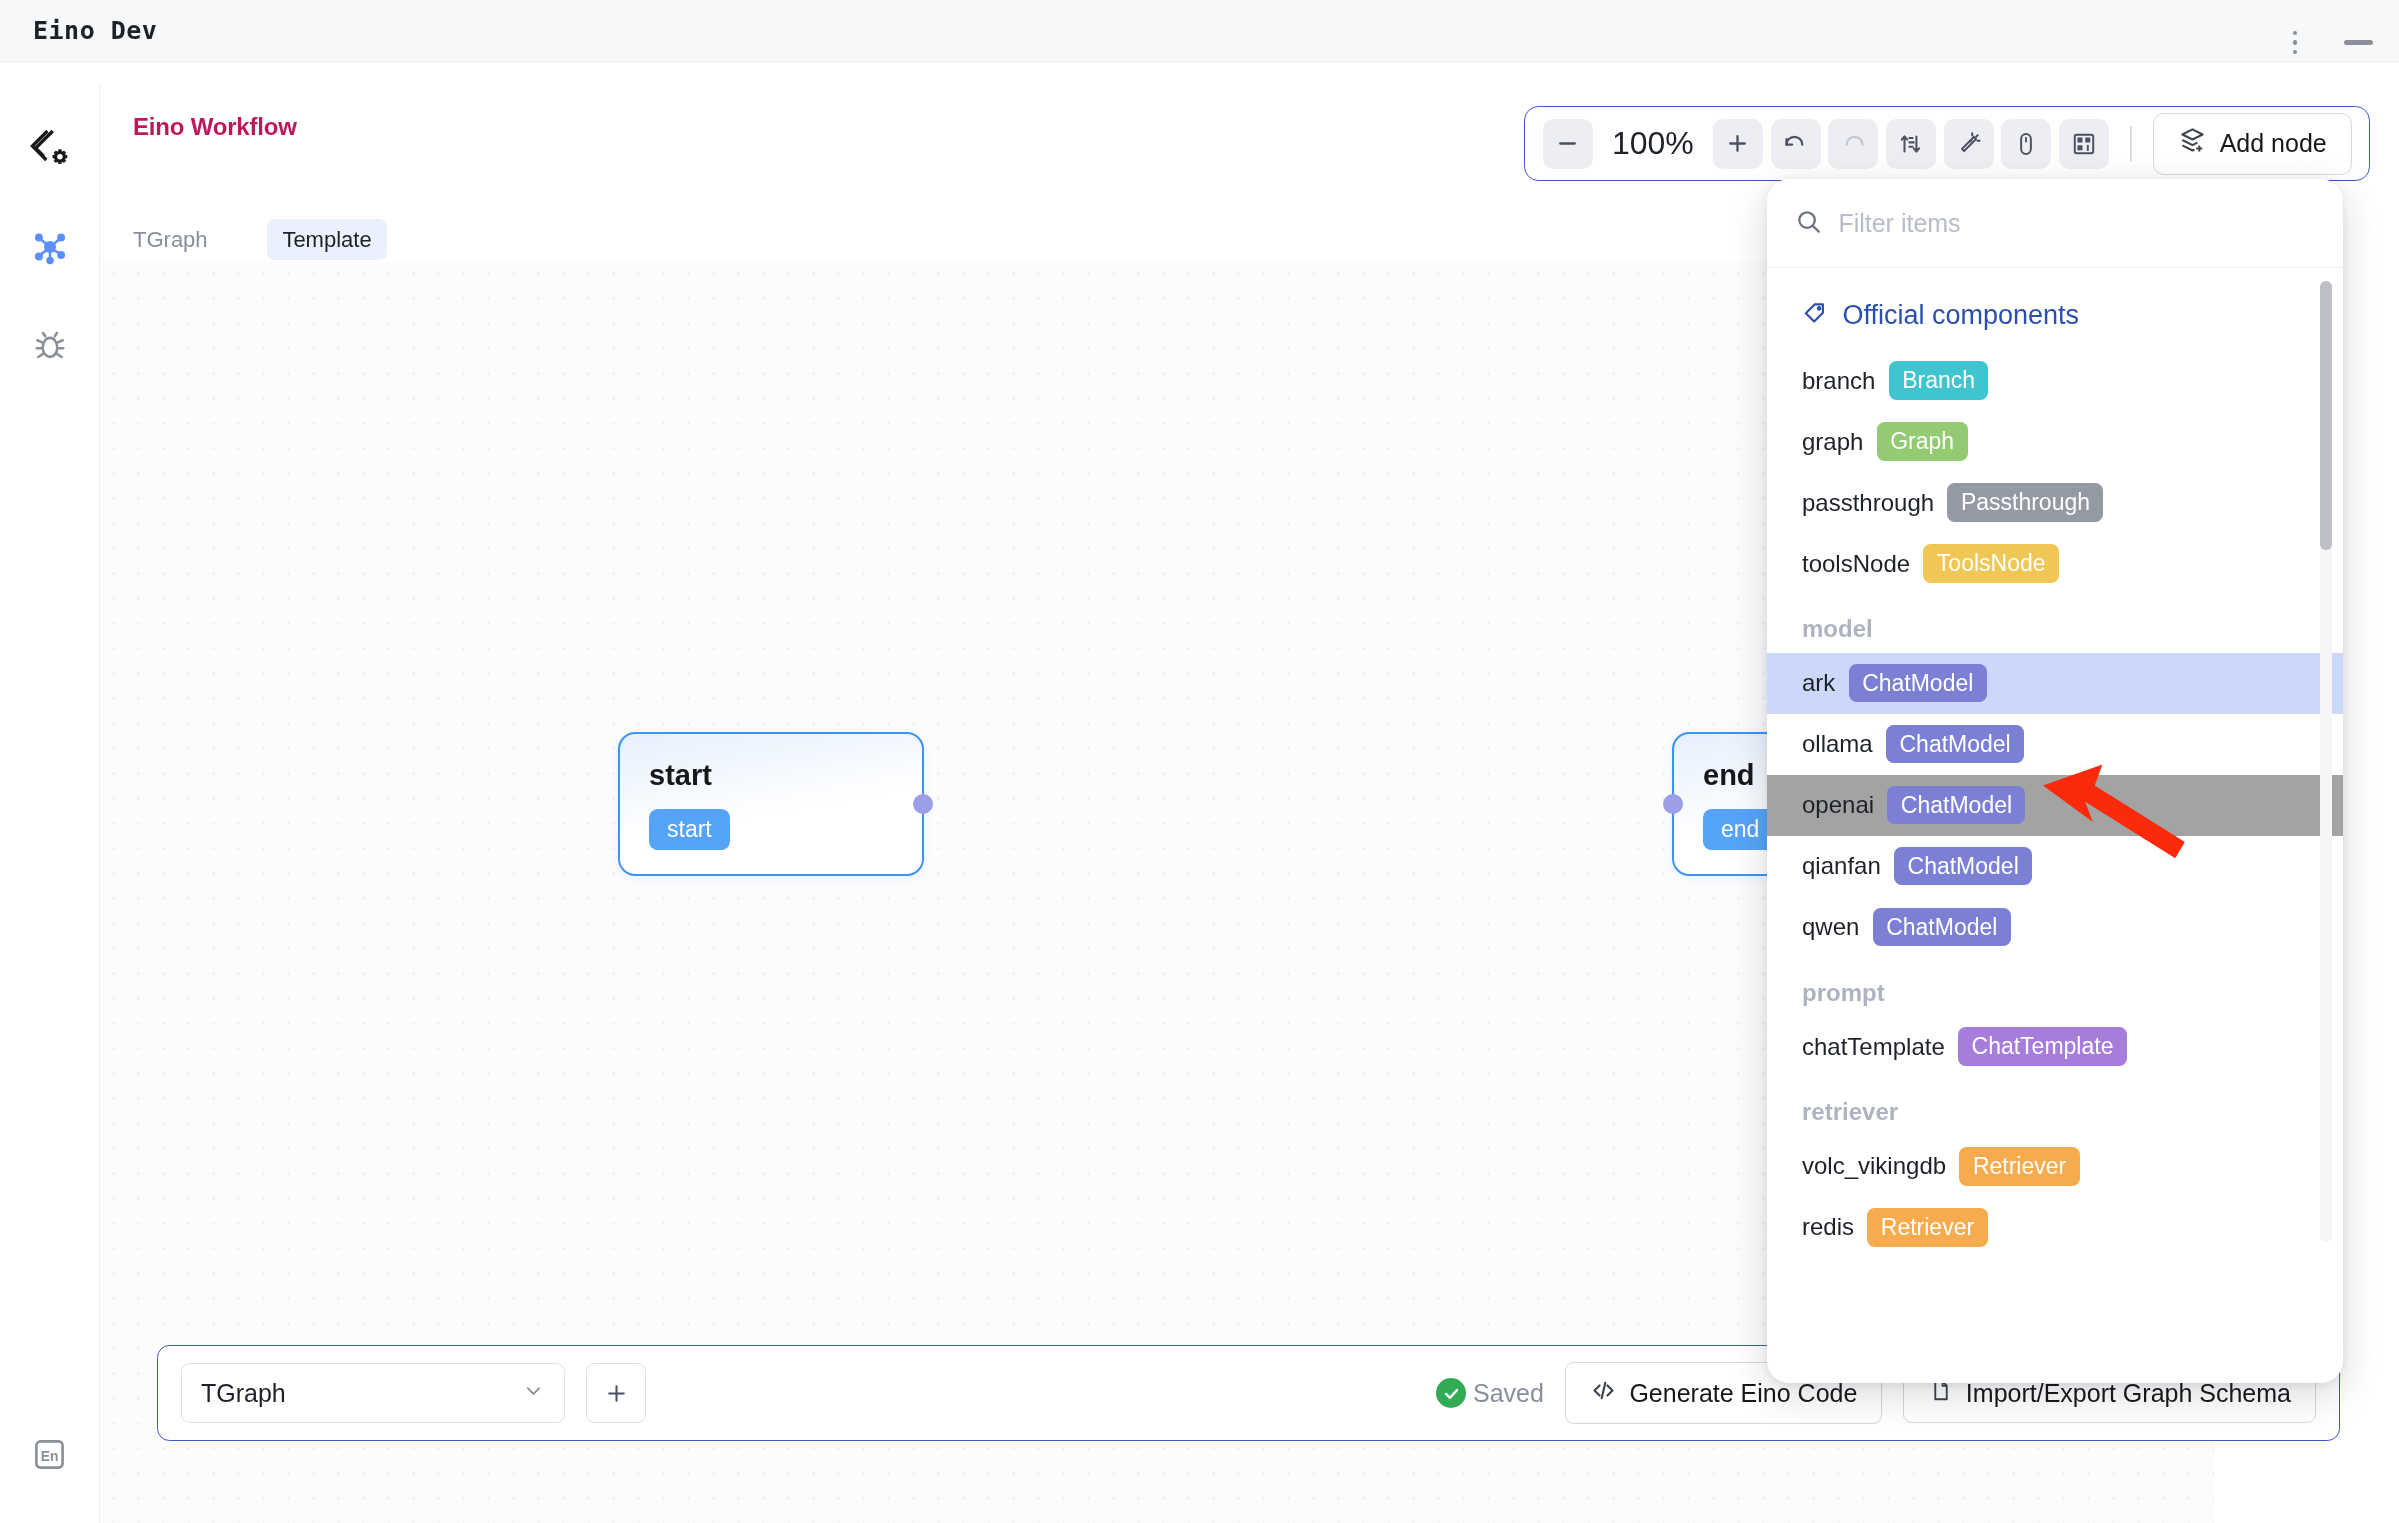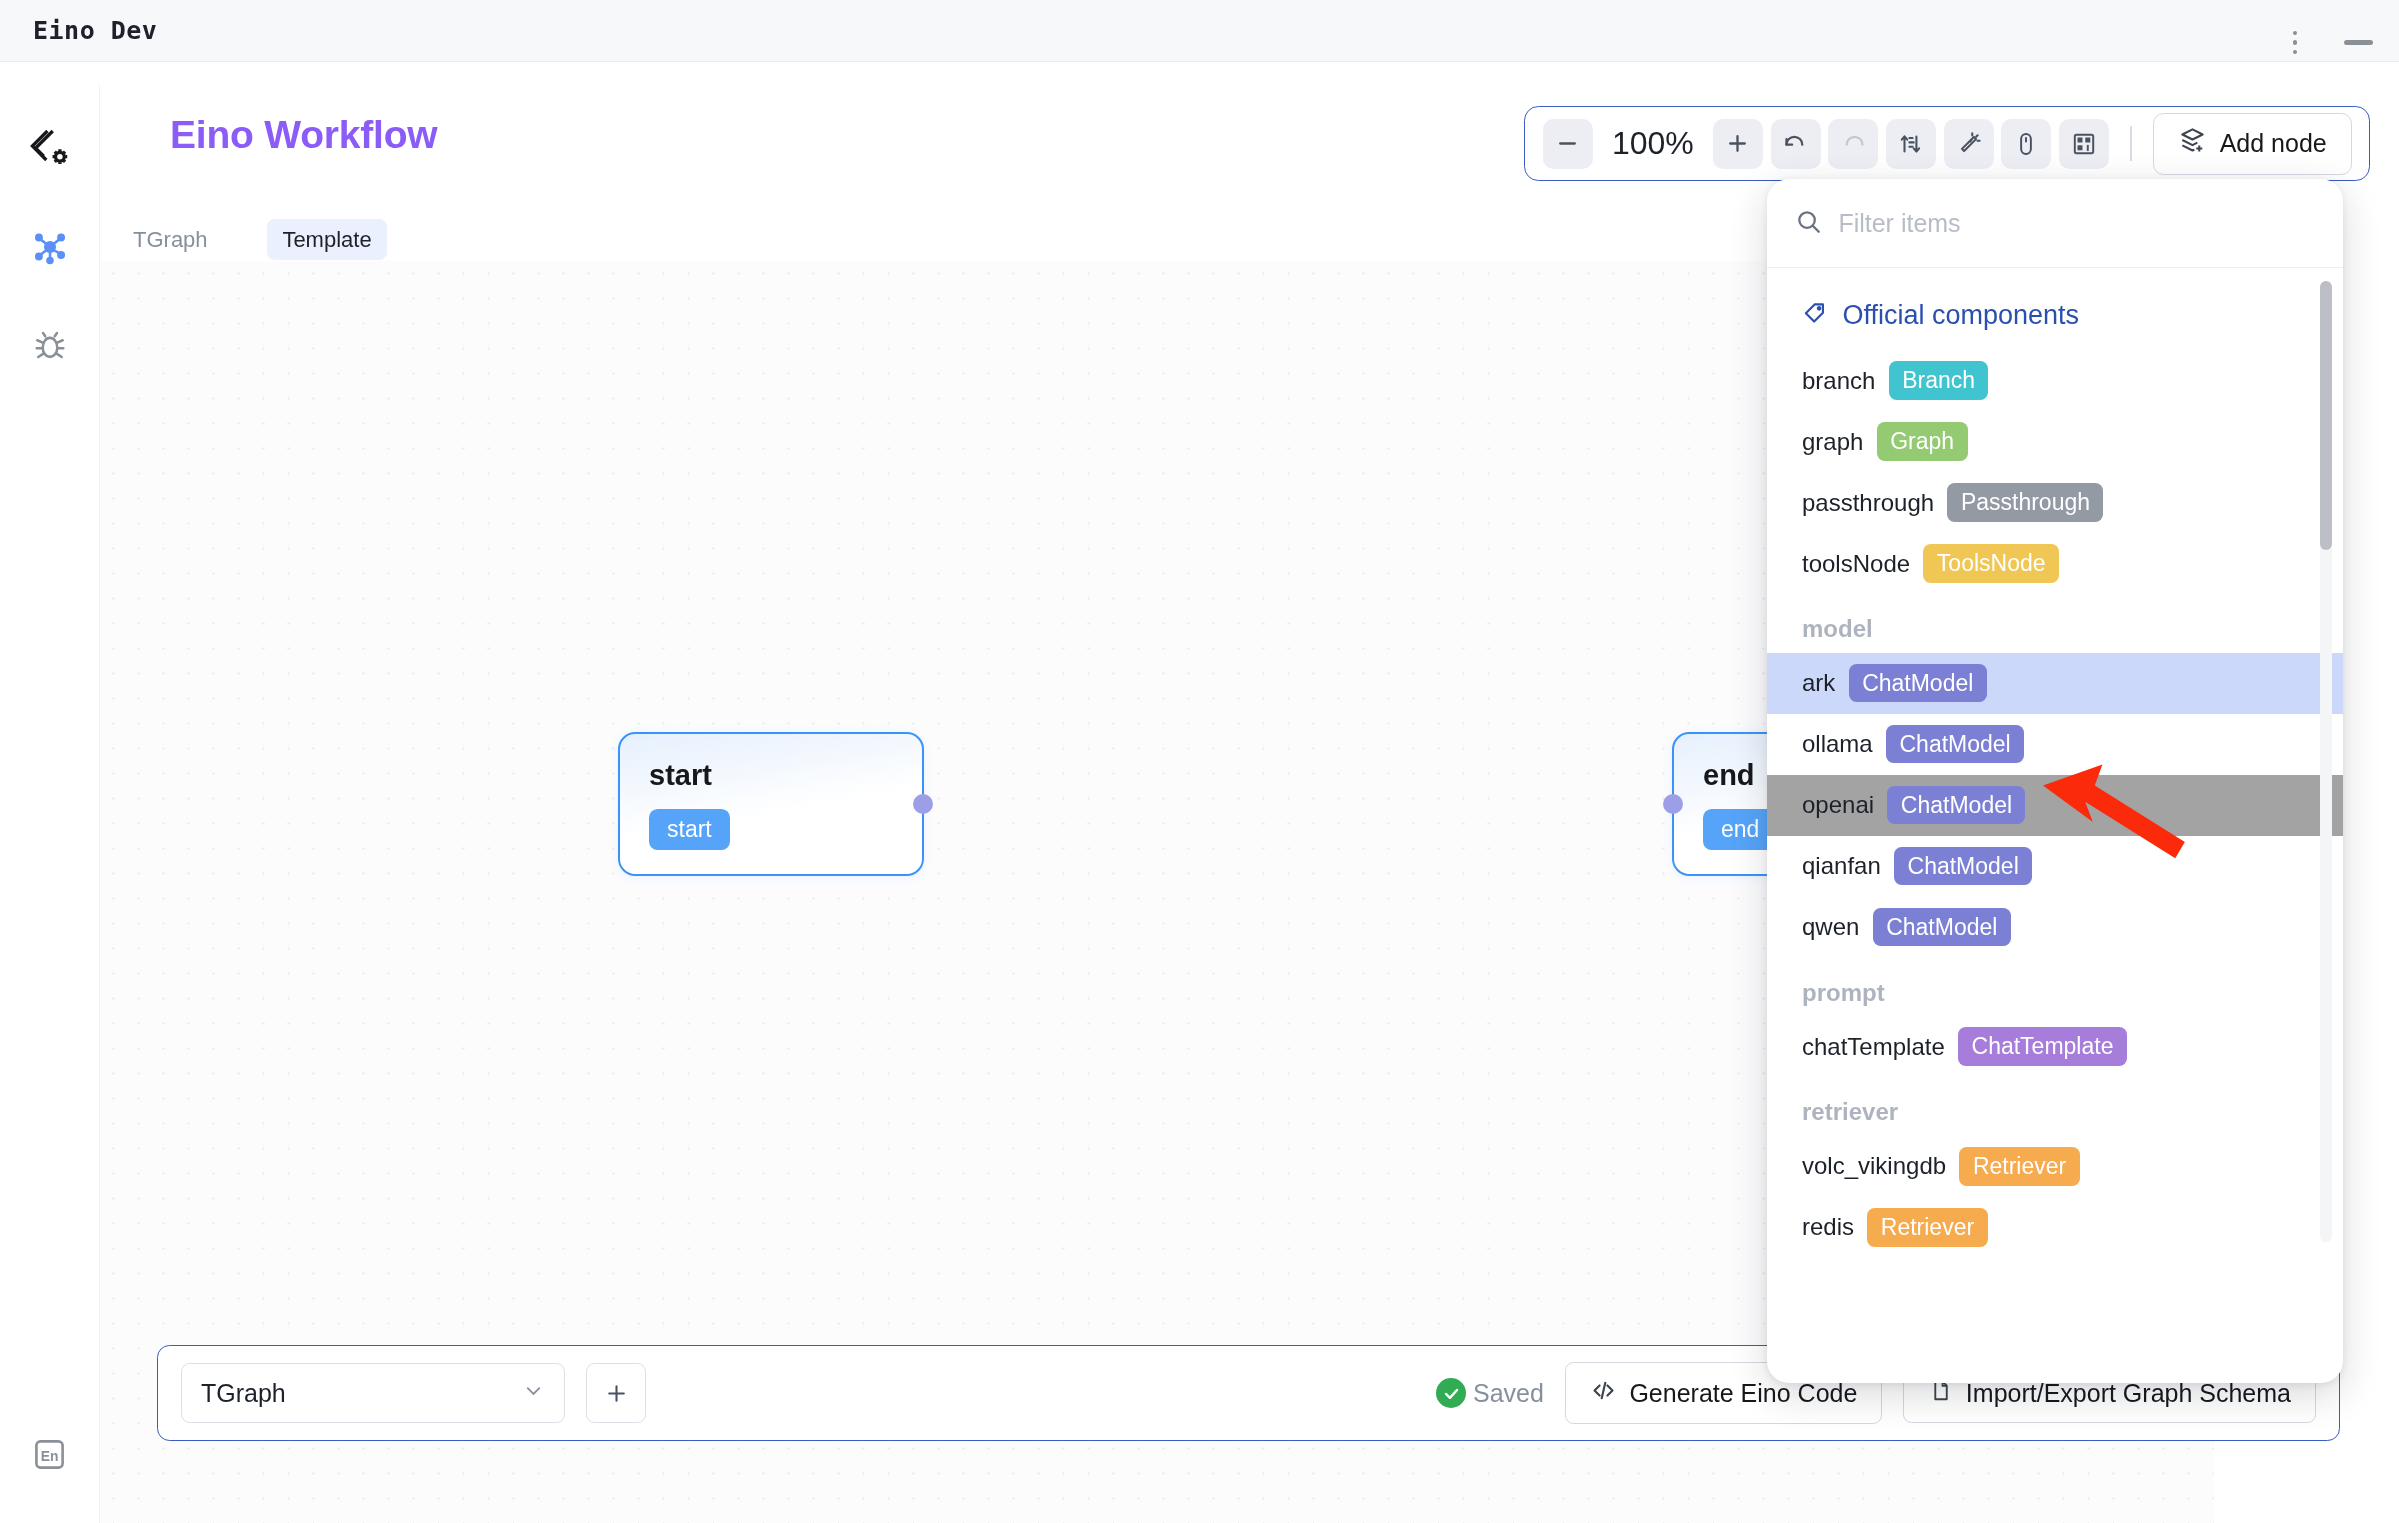--- a/index.html
+++ b/index.html
@@ -45,23 +45,22 @@
     border-right: 1px solid #eef0f4;
     display: flex; flex-direction: column; align-items: center;
   }
   .rail-top { margin-top: 38px; display: flex; flex-direction: column; align-items: center; gap: 46px; }
   .rail-bottom { position: absolute; bottom: 44px; display: flex; flex-direction: row; align-items: flex-start; gap: 50px; }
   .rail-icon { width: 52px; height: 52px; display: flex; align-items: center; justify-content: center; }
 
   
   .page-title {
     position: absolute; left: 133px; top: 113px;
-    font-size: 39px; font-weight: 700; color: #8b5cf6;
+    font-size: 24px; font-weight: 700; color: #be185d;
     letter-spacing: -0.2px;
-    margin-left: 37px;
   }
   .breadcrumb {
     position: absolute; left: 133px; top: 219px;
     display: flex; align-items: center; gap: 13.4px;
   }
   .bc-graph { font-size: 22px; color: #86909c; }
   .bc-tpl {
     font-size: 22px; color: #1d2129;
     background: #eaf0fd; border-radius: 7.7px;
     padding: 7.7px 15.4px;

